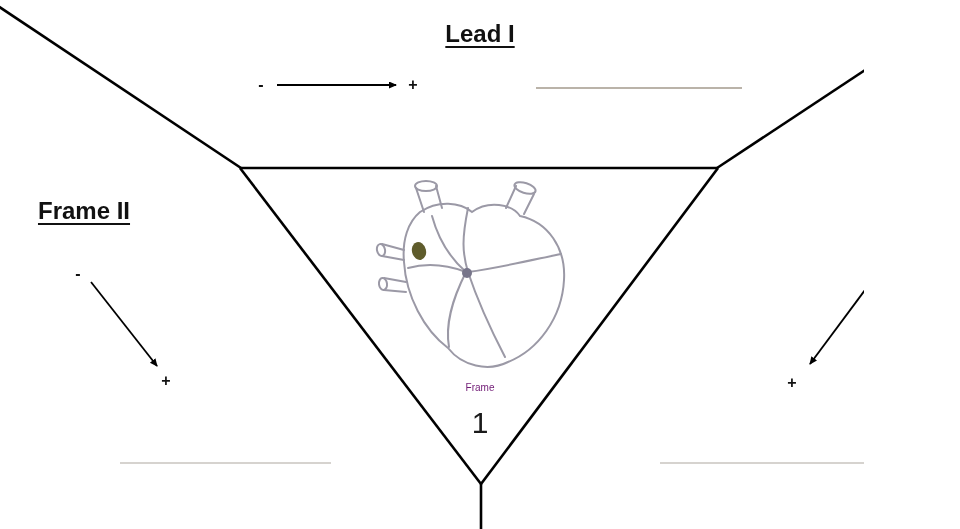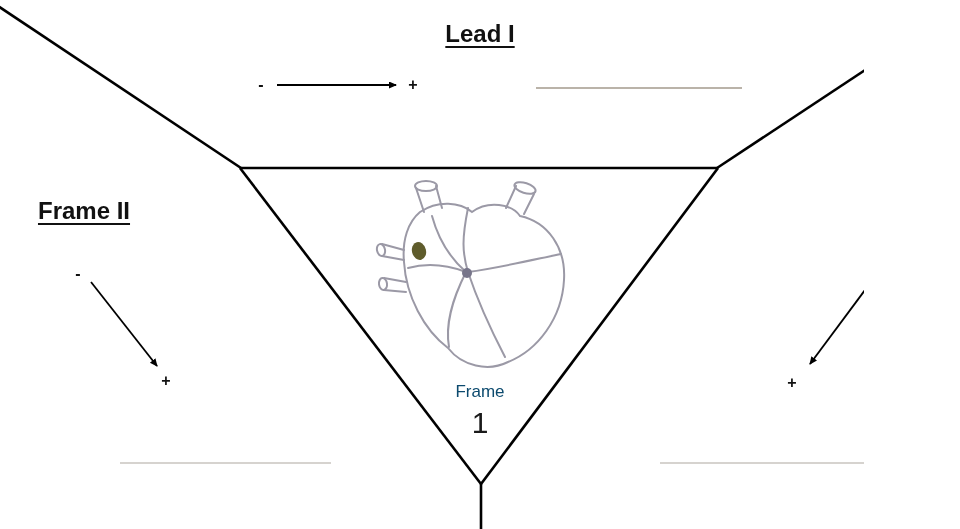--- a/index.html
+++ b/index.html
@@ -35,22 +35,22 @@
   .sign{
     position:absolute;
     transform:translate(-50%,-50%);
     font-size:16px;
     font-weight:bold;
     color:var(--text);
   }
   .frame-label{
     position:absolute;
     transform:translateX(-50%);
-    font-size:17px;
-    color:#0c4a6e;
+    font-size:10px;
+    color:#701a75;
   }
   .frame-number{
     position:absolute;
     transform:translateX(-50%);
     font-size:30px;
     color:#1a1a1a;
   }
 </style>
 </head>
 <body>

